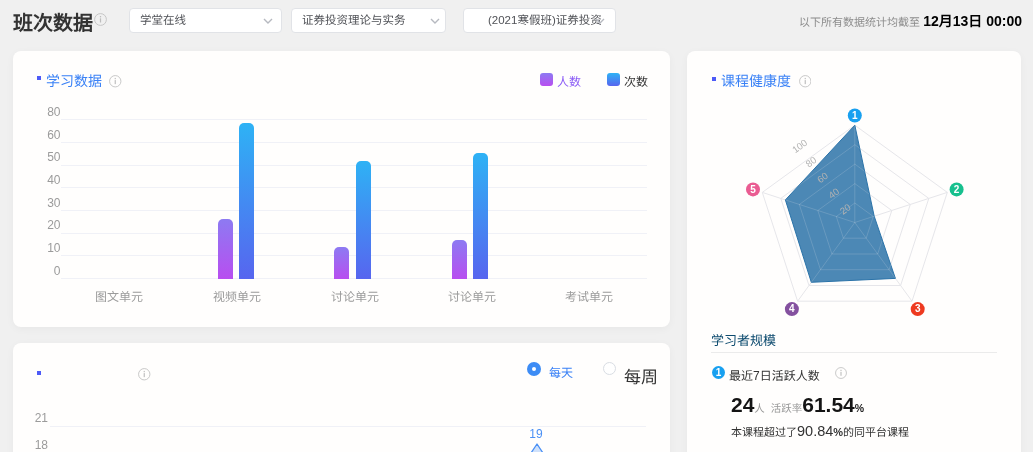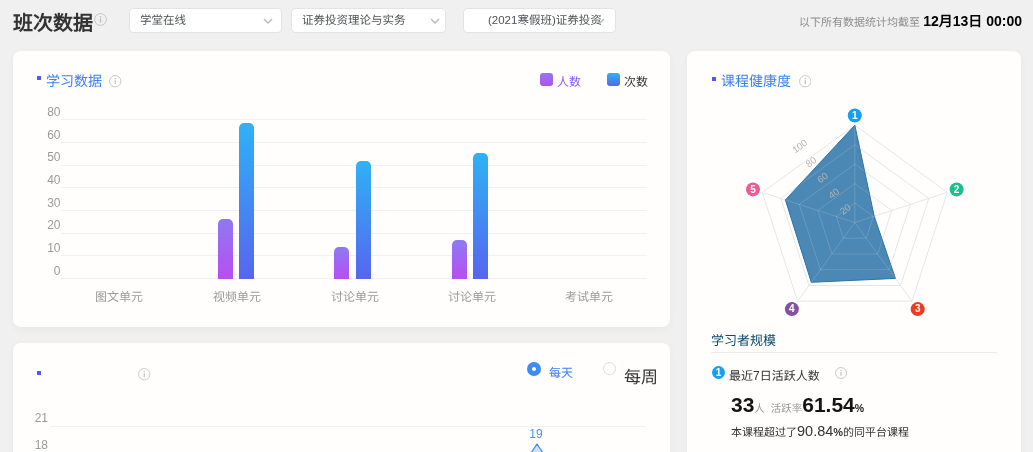--- a/index.html
+++ b/index.html
@@ -166,16 +166,16 @@
   <div class="abs" style="left:24px;top:279px;font-size:13px;color:#0c4a6e">学习者规模</div>
   <div class="gline" style="left:24px;top:301px;width:286px;background:#ebebeb"></div>
   <div class="abs" style="left:25px;top:315px;width:13px;height:13px;border-radius:50%;background:#18a0f0;color:#fff;font-size:10px;font-weight:bold;text-align:center;line-height:13px">1</div>
   <div class="abs" style="left:42px;top:315px;font-size:12px;font-weight:500;color:#333">最近7日活跃人数</div>
   <svg class="abs" style="left:147.5px;top:315.5px" width="12" height="12" viewBox="0 0 13 13">
       <circle cx="6.5" cy="6.5" r="5.9" fill="none" stroke="#c6c6c6" stroke-width="1"></circle>
       <rect x="5.9" y="5.3" width="1.2" height="4.2" fill="#bdbdbd"></rect>
       <rect x="5.9" y="3" width="1.2" height="1.4" fill="#bdbdbd"></rect>
     </svg>
   <div class="abs" style="left:44px;top:342px;white-space:nowrap">
-    <span style="font-size:21px;font-weight:bold;color:#141414">33</span><span style="font-size:10.5px;color:#999">人&nbsp;&nbsp;活跃率</span><span style="font-size:21px;font-weight:bold;color:#141414">61.54</span><span style="font-size:10.5px;font-weight:bold;color:#222">%</span>
+    <span style="font-size:21px;font-weight:bold;color:#141414">24</span><span style="font-size:10.5px;color:#999">人&nbsp;&nbsp;活跃率</span><span style="font-size:21px;font-weight:bold;color:#141414">61.54</span><span style="font-size:10.5px;font-weight:bold;color:#222">%</span>
   </div>
   <div class="abs" style="left:44px;top:372px;white-space:nowrap;font-size:11px;color:#333">本课程超过了<span style="font-size:14.5px;font-weight:normal">90.84</span><span style="font-weight:bold">%</span>的同平台课程</div>
 </div>
 
 </body></html>

